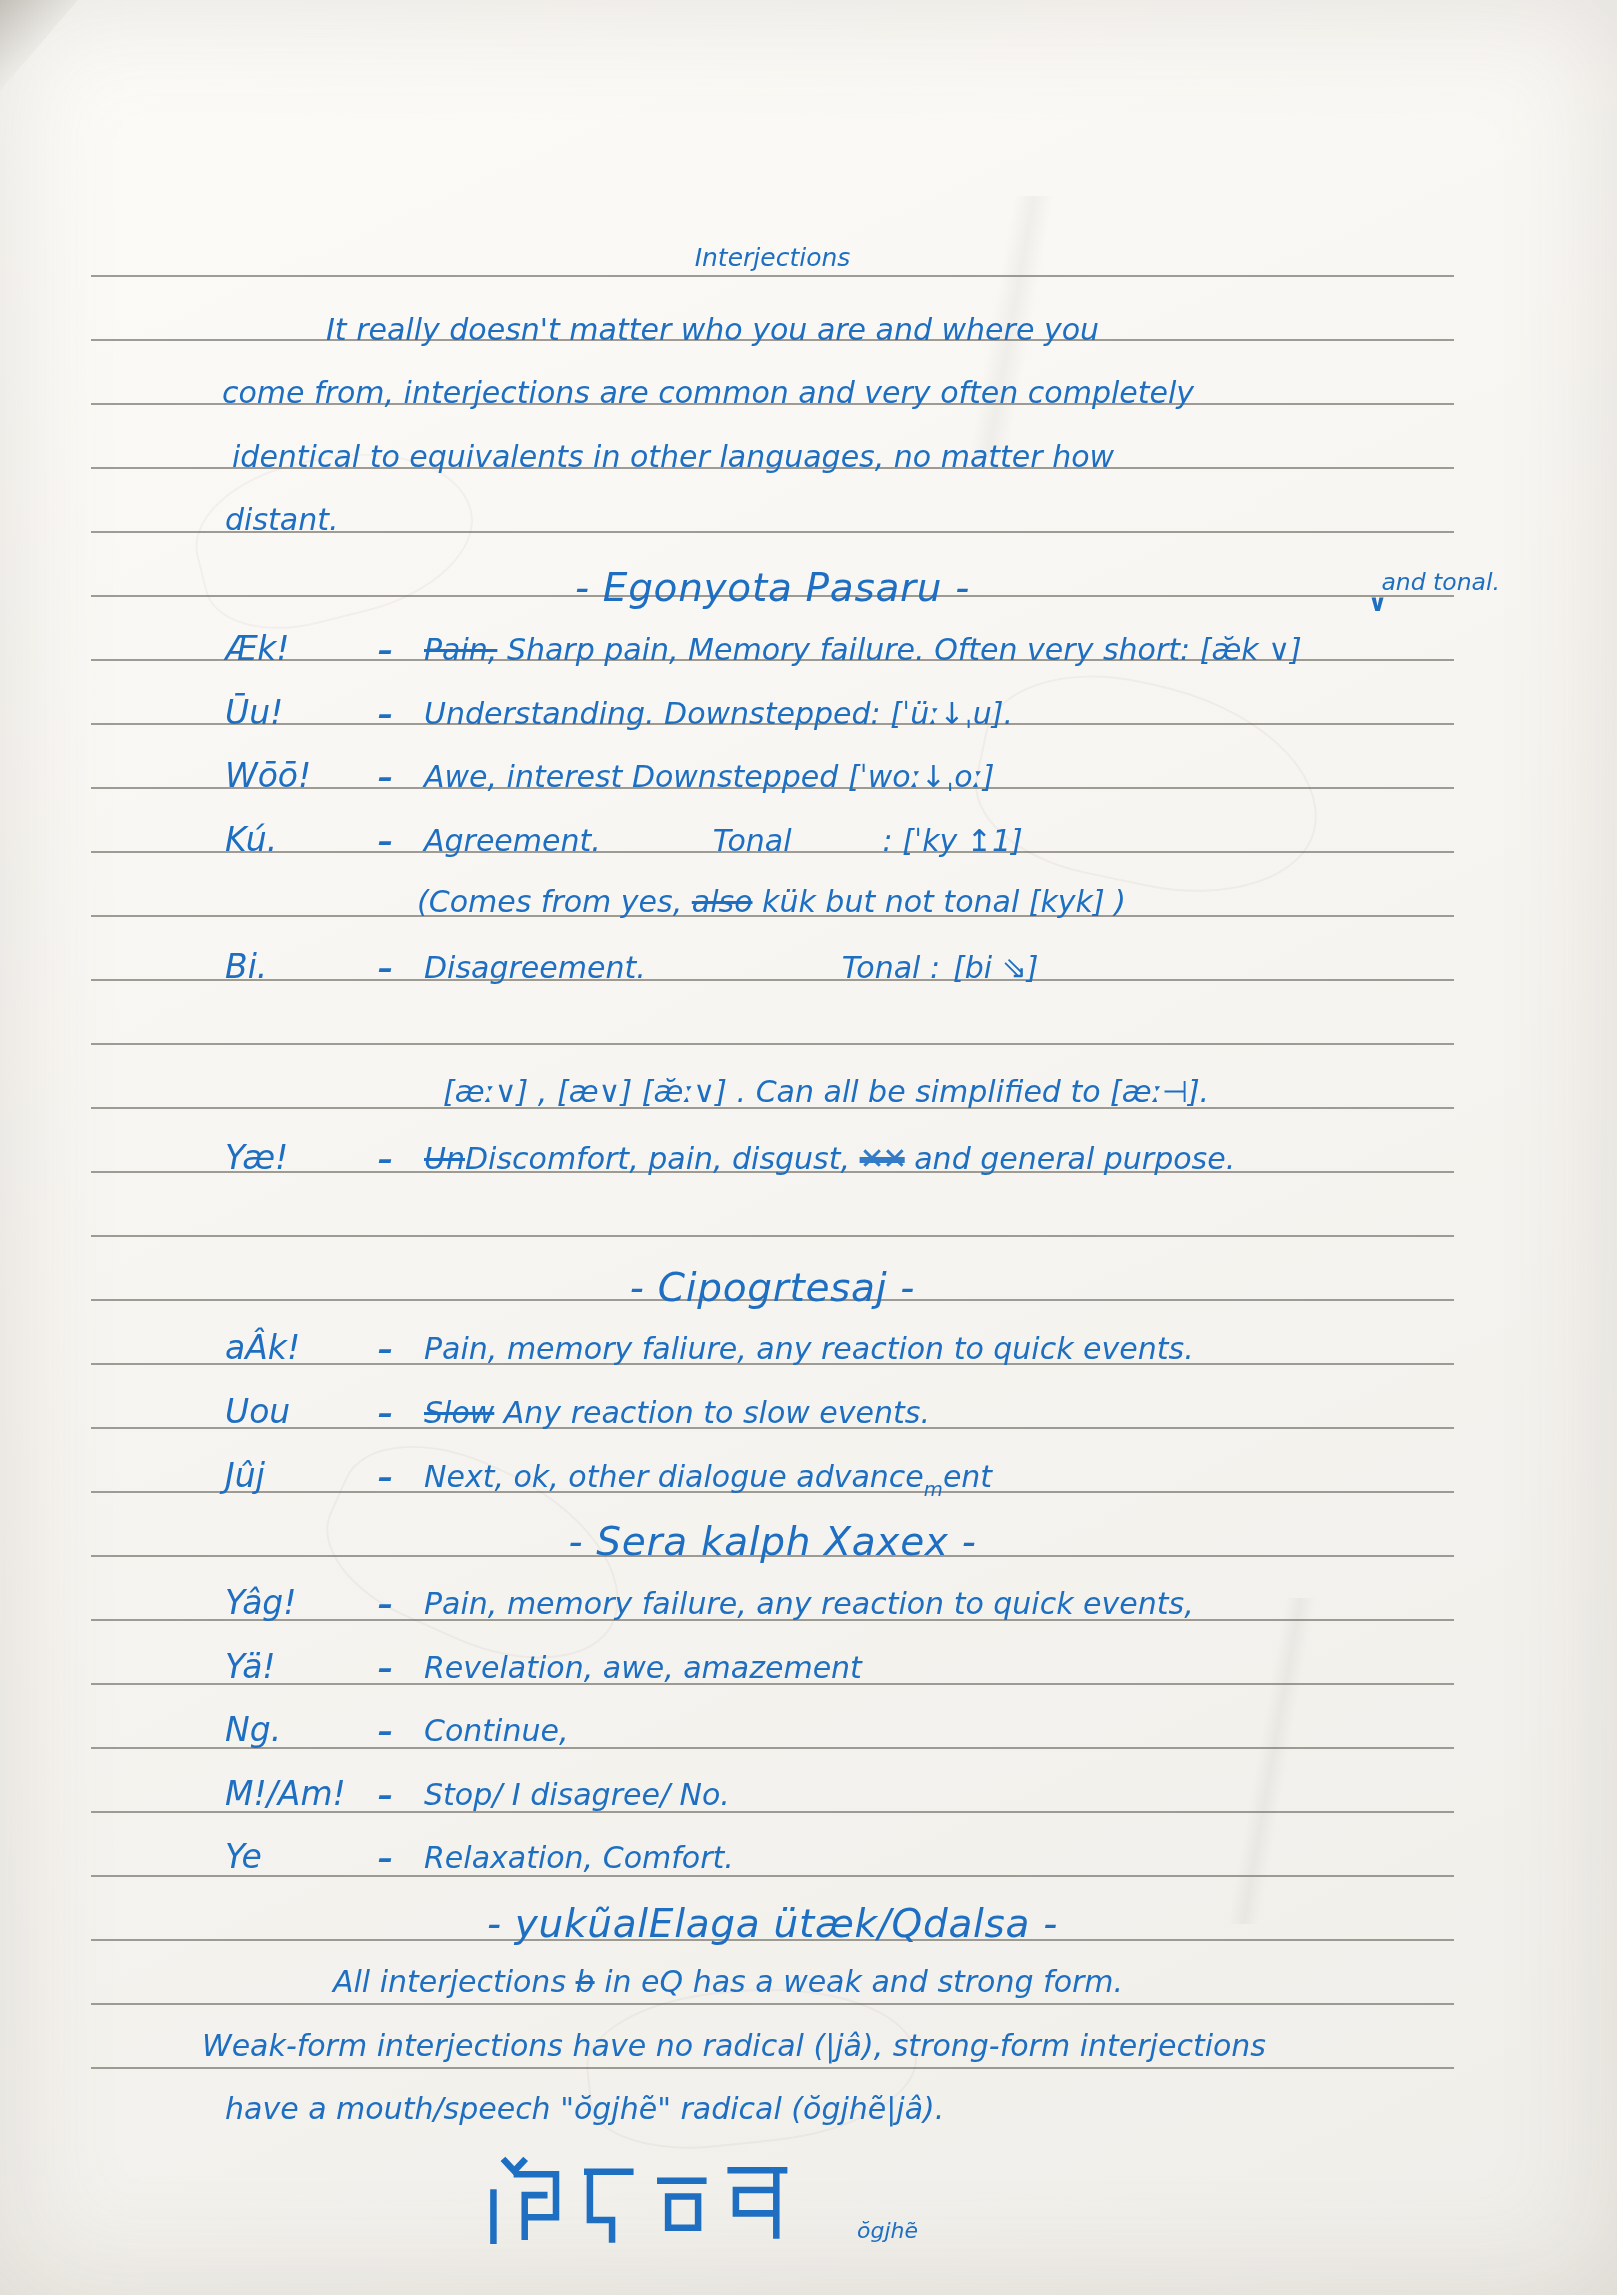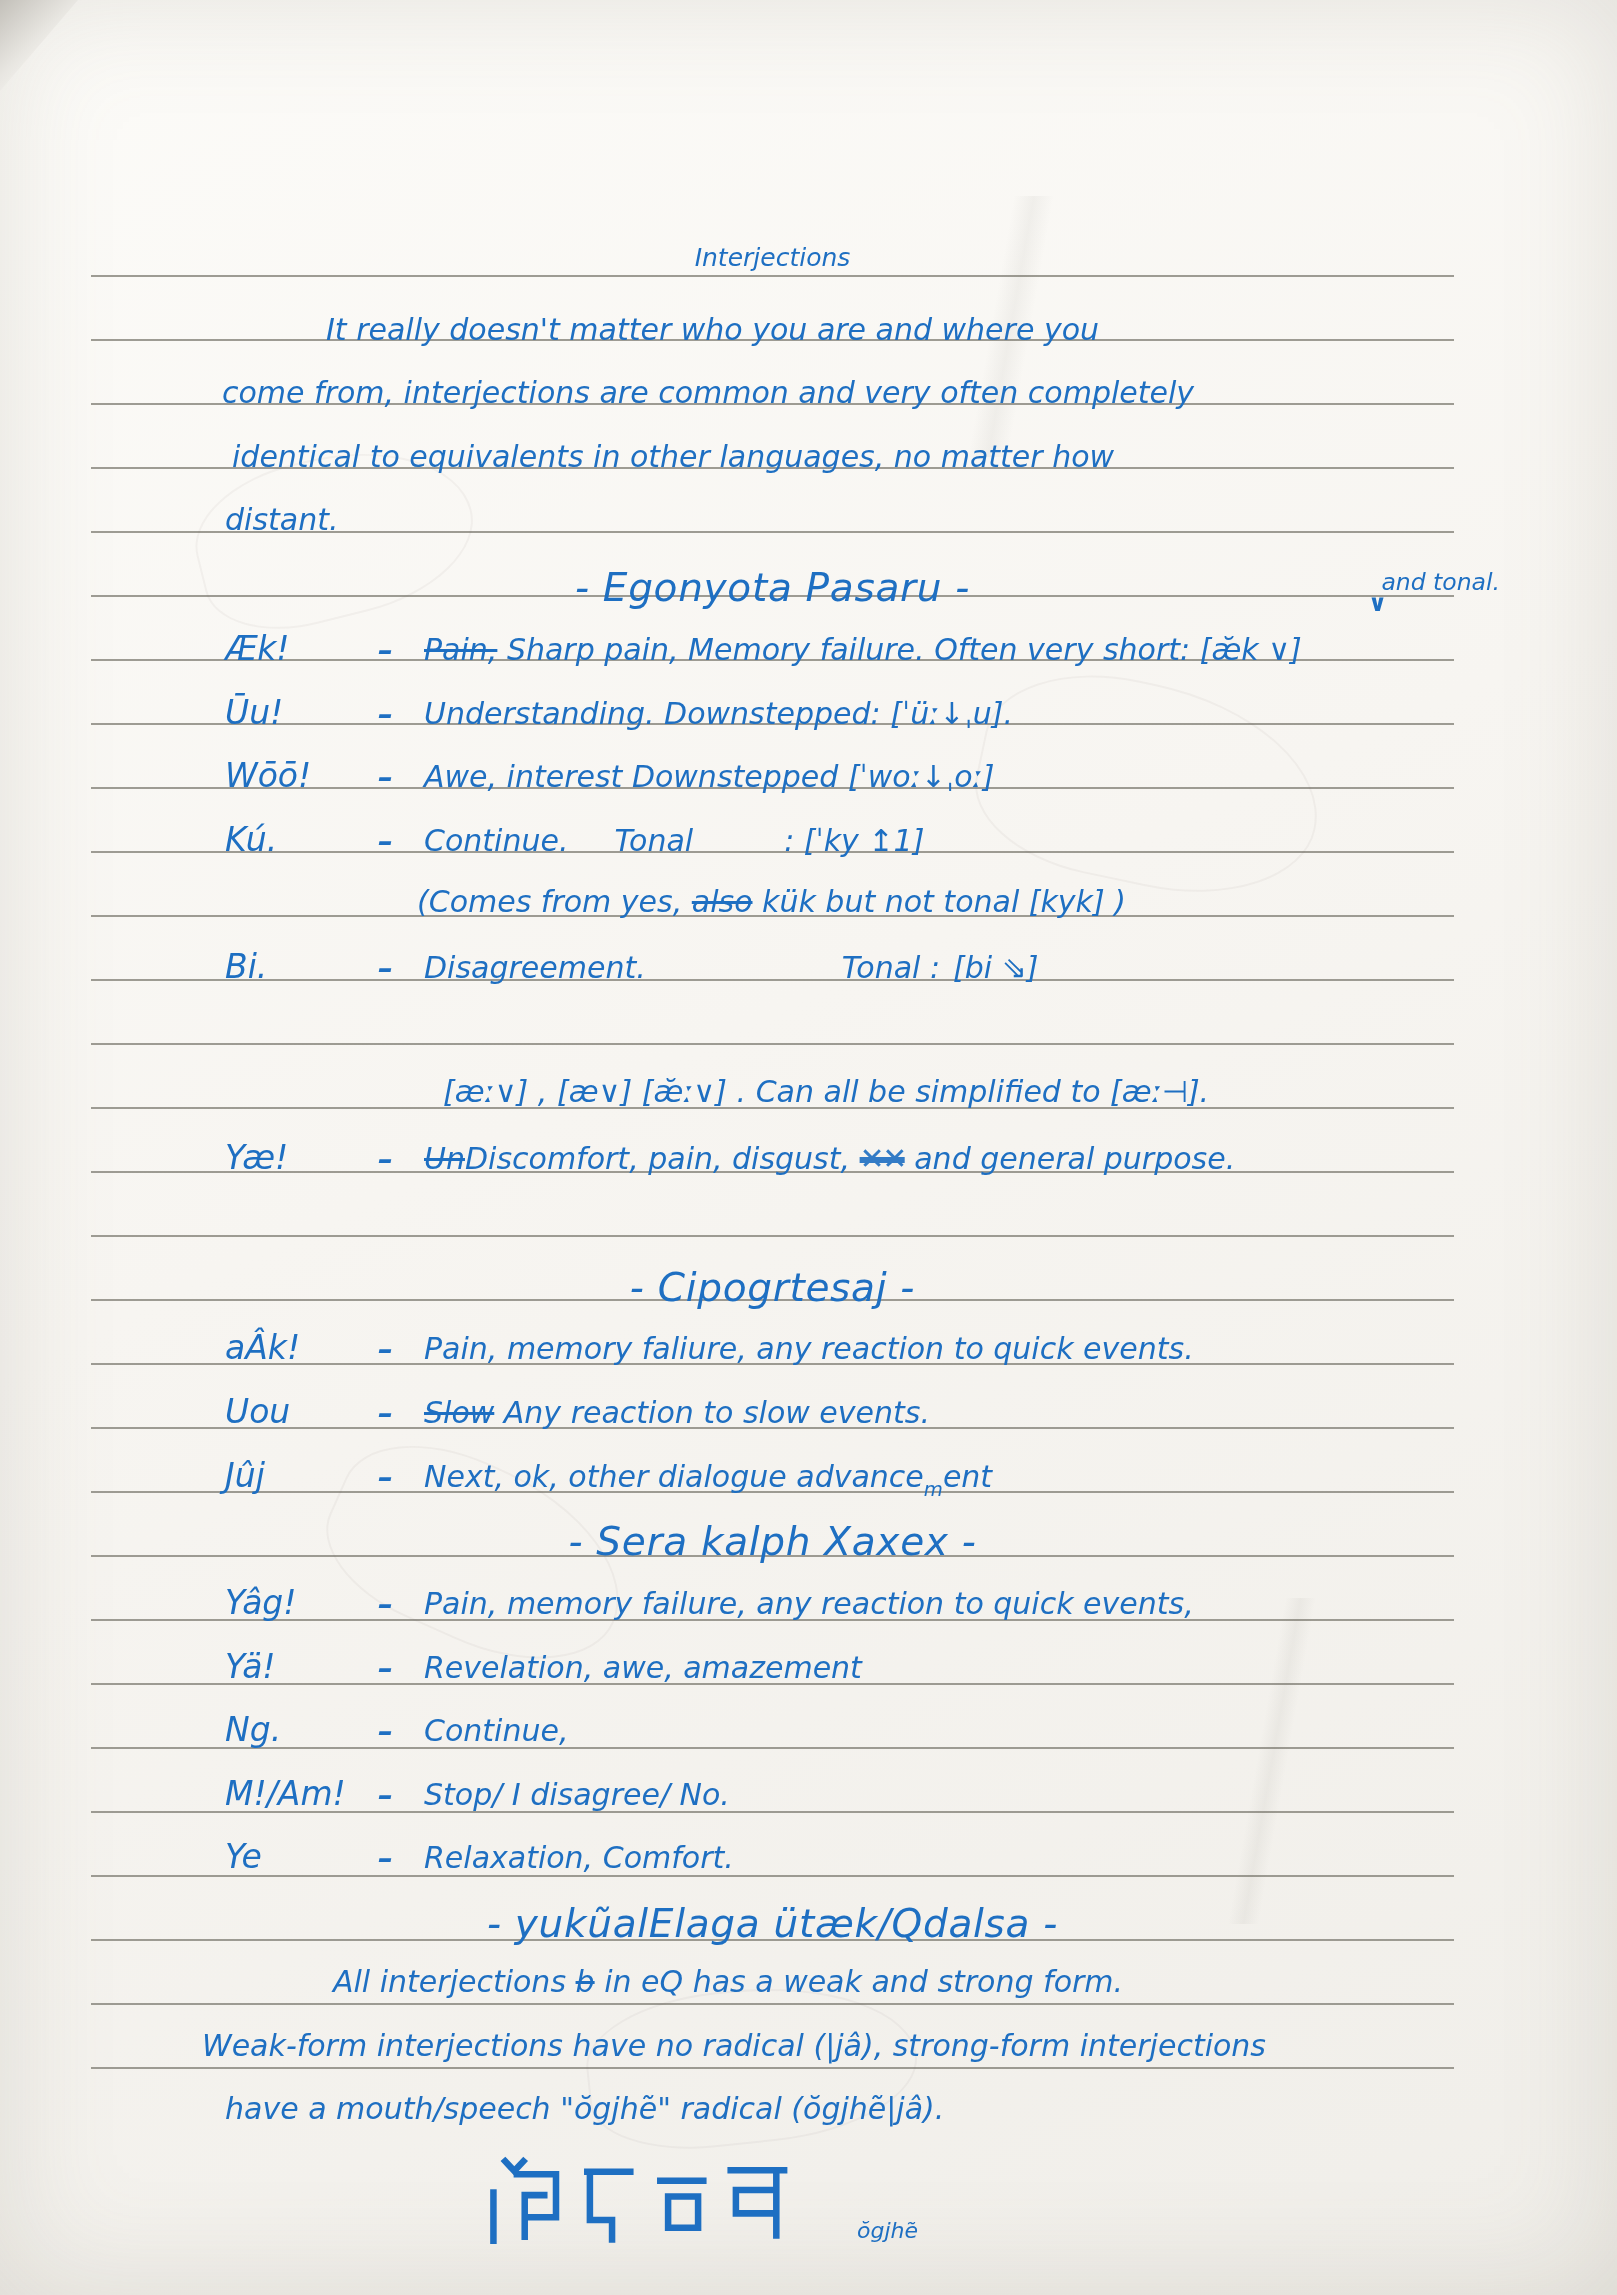--- a/index.html
+++ b/index.html
@@ -66,21 +66,21 @@
 
   <div class="row" style="top:693px">
     <span class="term">Ūu!</span><span class="dash">–</span><span>Understanding. Downstepped:</span> <span class="ipa">[ˈüː↓ˌu].</span>
   </div>
 
   <div class="row" style="top:756px">
     <span class="term">Wōō!</span><span class="dash">–</span><span>Awe, interest  Downstepped</span> <span class="ipa">[ˈwoː↓ˌoː]</span>
   </div>
 
   <div class="row" style="top:820px">
-    <span class="term">Kú.</span><span class="dash">–</span><span>Continue.</span><span class="ml" style="margin-left:46px">Tonal</span><span class="ml" style="margin-left:91px">: [ˈky ↥1]</span>
+    <span class="term">Kú.</span><span class="dash">–</span><span>Agreement.</span><span class="ml" style="margin-left:112px">Tonal</span><span class="ml" style="margin-left:91px">: [ˈky ↥1]</span>
   </div>
 
   <div class="abs note" style="left:417px;top:884px">
     <span>(Comes from yes,</span> <span class="strike">also</span> <span>kük but not tonal [kyk] )</span>
   </div>
 
   <div class="row" style="top:947px">
     <span class="term">Bi.</span><span class="dash">–</span><span>Disagreement.</span><span class="ml" style="margin-left:196px">Tonal :</span><span class="ml" style="margin-left:13px">[bi ⇘]</span>
   </div>
 

